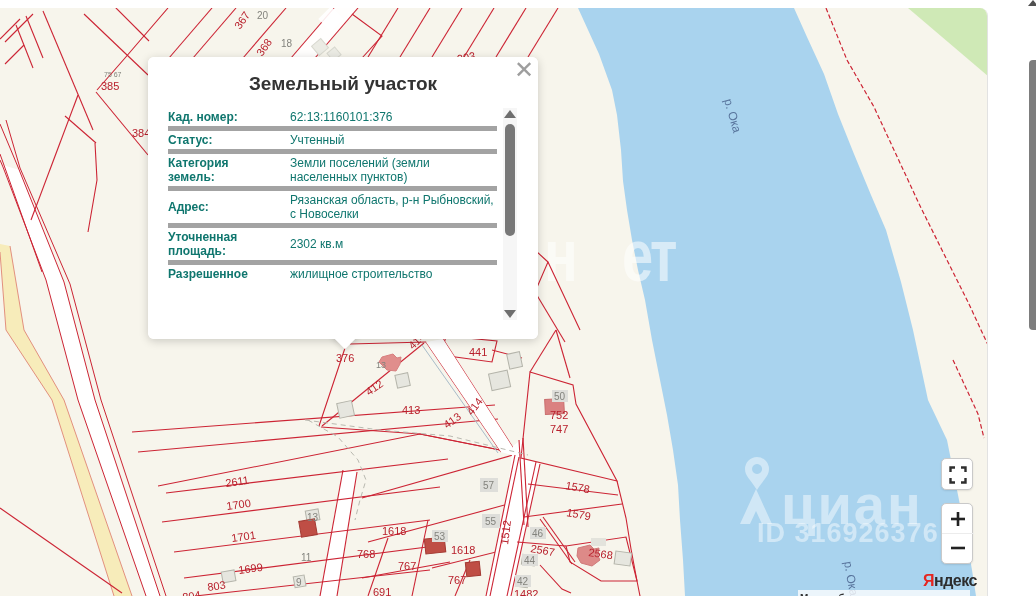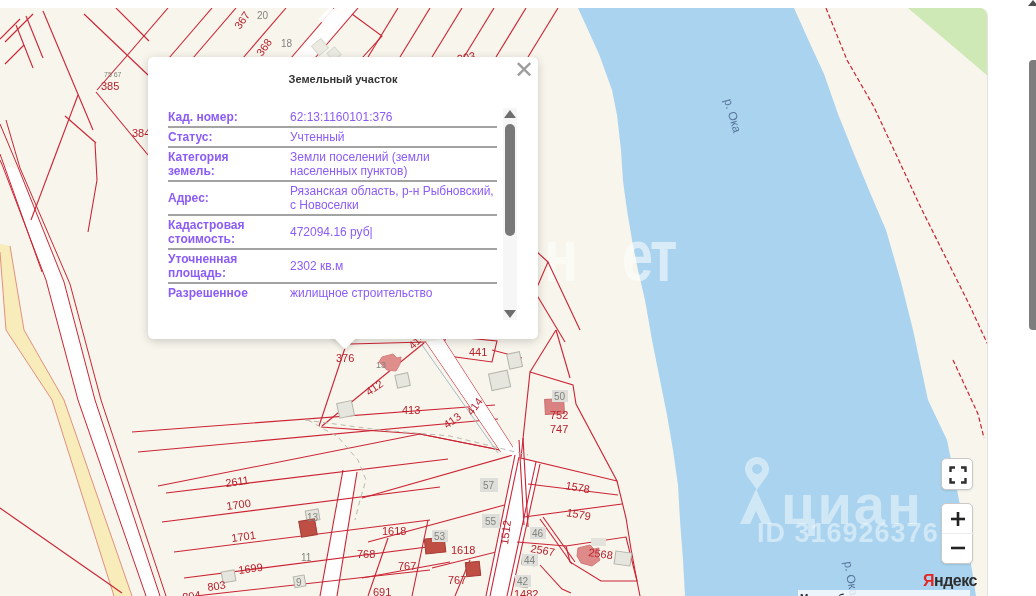--- a/index.html
+++ b/index.html
@@ -4,25 +4,25 @@
 <style>
   html,body{margin:0;padding:0;background:#fff;width:1036px;height:596px;overflow:hidden;
     font-family:"Liberation Sans",sans-serif;}
   #stage{position:relative;width:1036px;height:596px;overflow:hidden;}
   #map{position:absolute;left:0;top:8px;width:987px;height:588px;border-radius:0 8px 0 0;overflow:hidden;border-right:1px solid #e2e2e2;}
   .card{position:absolute;left:148px;top:57px;width:390px;height:282px;background:#fff;
     border-radius:6px;box-shadow:0 2px 10px rgba(0,0,0,.18);z-index:5;}
   .card .tail{position:absolute;left:187px;top:268px;width:20px;height:20px;background:#fff;
     transform:rotate(45deg);box-shadow:2px 2px 5px rgba(0,0,0,.12);}
   .card .inner{position:absolute;left:0;top:0;width:100%;height:100%;background:#fff;border-radius:6px;overflow:hidden;}
-  .ttl{position:absolute;left:0;right:0;top:16px;text-align:center;font-size:11px;font-weight:bold;color:#333;}
+  .ttl{position:absolute;left:0;right:0;top:16px;text-align:center;font-size:19px;font-weight:bold;color:#333;}
   .cls{position:absolute;right:4px;top:-1px;color:#9e9e9e;font-size:24px;cursor:default;}
   .rows{position:absolute;left:20px;top:51px;width:329px;height:229px;overflow:hidden;}
-  table.tb{table-layout:fixed;border-collapse:collapse;width:329px;font-size:12px;color:#8b5cf6;}
-  table.tb td{border-top:2px solid #a3a3a3;padding:2px 0 2px 0;vertical-align:middle;line-height:14px;}
+  table.tb{table-layout:fixed;border-collapse:collapse;width:329px;font-size:12px;color:#0f766e;}
+  table.tb td{border-top:5px solid #a3a3a3;padding:2px 0 2px 0;vertical-align:middle;line-height:14px;}
   table.tb tr:first-child td{border-top:none;}
   table.tb td.lb{font-weight:bold;width:122px;padding-right:22px;padding-left:0;box-sizing:border-box;}
   td.vl{padding-left:0;}
   .sbar{position:absolute;left:355px;top:51px;width:14px;height:212px;background:#f6f6f6;}
   .sbar .thumb{position:absolute;left:2px;top:16px;width:10px;height:112px;background:#787878;border-radius:5px;}
   .sbar .up{position:absolute;left:1px;top:2px;width:0;height:0;border-left:6px solid transparent;border-right:6px solid transparent;border-bottom:8px solid #6e6e6e;}
   .sbar .dn{position:absolute;left:1px;bottom:2px;width:0;height:0;border-left:6px solid transparent;border-right:6px solid transparent;border-top:8px solid #6e6e6e;}
   .btn{position:absolute;background:#fff;border:1px solid #c9c9c9;border-radius:5px;box-shadow:0 1px 2px rgba(0,0,0,.10);box-sizing:border-box;z-index:4;}
   #fsbtn{left:941px;top:458px;width:32px;height:32px;}
   #zoombtn{left:941px;top:503px;width:32px;height:61px;}
@@ -308,24 +308,20 @@
               </tr>
           <tr>
                 <td class="lb">Категория земель:</td>
                 <td class="vl">Земли поселений (земли населенных пунктов)</td>
               </tr>
           <tr>
                 <td class="lb">Адрес:</td>
                 <td class="vl">Рязанская область, р-н Рыбновский, с Новоселки</td>
               </tr>
           <tr>
-                <td class="lb">Кадастровая стоимость:</td>
-                <td class="vl">472094.16 руб|</td>
-              </tr>
-          <tr>
                 <td class="lb">Уточненная площадь:</td>
                 <td class="vl">2302 кв.м</td>
               </tr>
           <tr>
                 <td class="lb">Разрешенное</td>
                 <td class="vl">жилищное строительство</td>
               </tr>
         </tbody>
           </table>
       </div>

